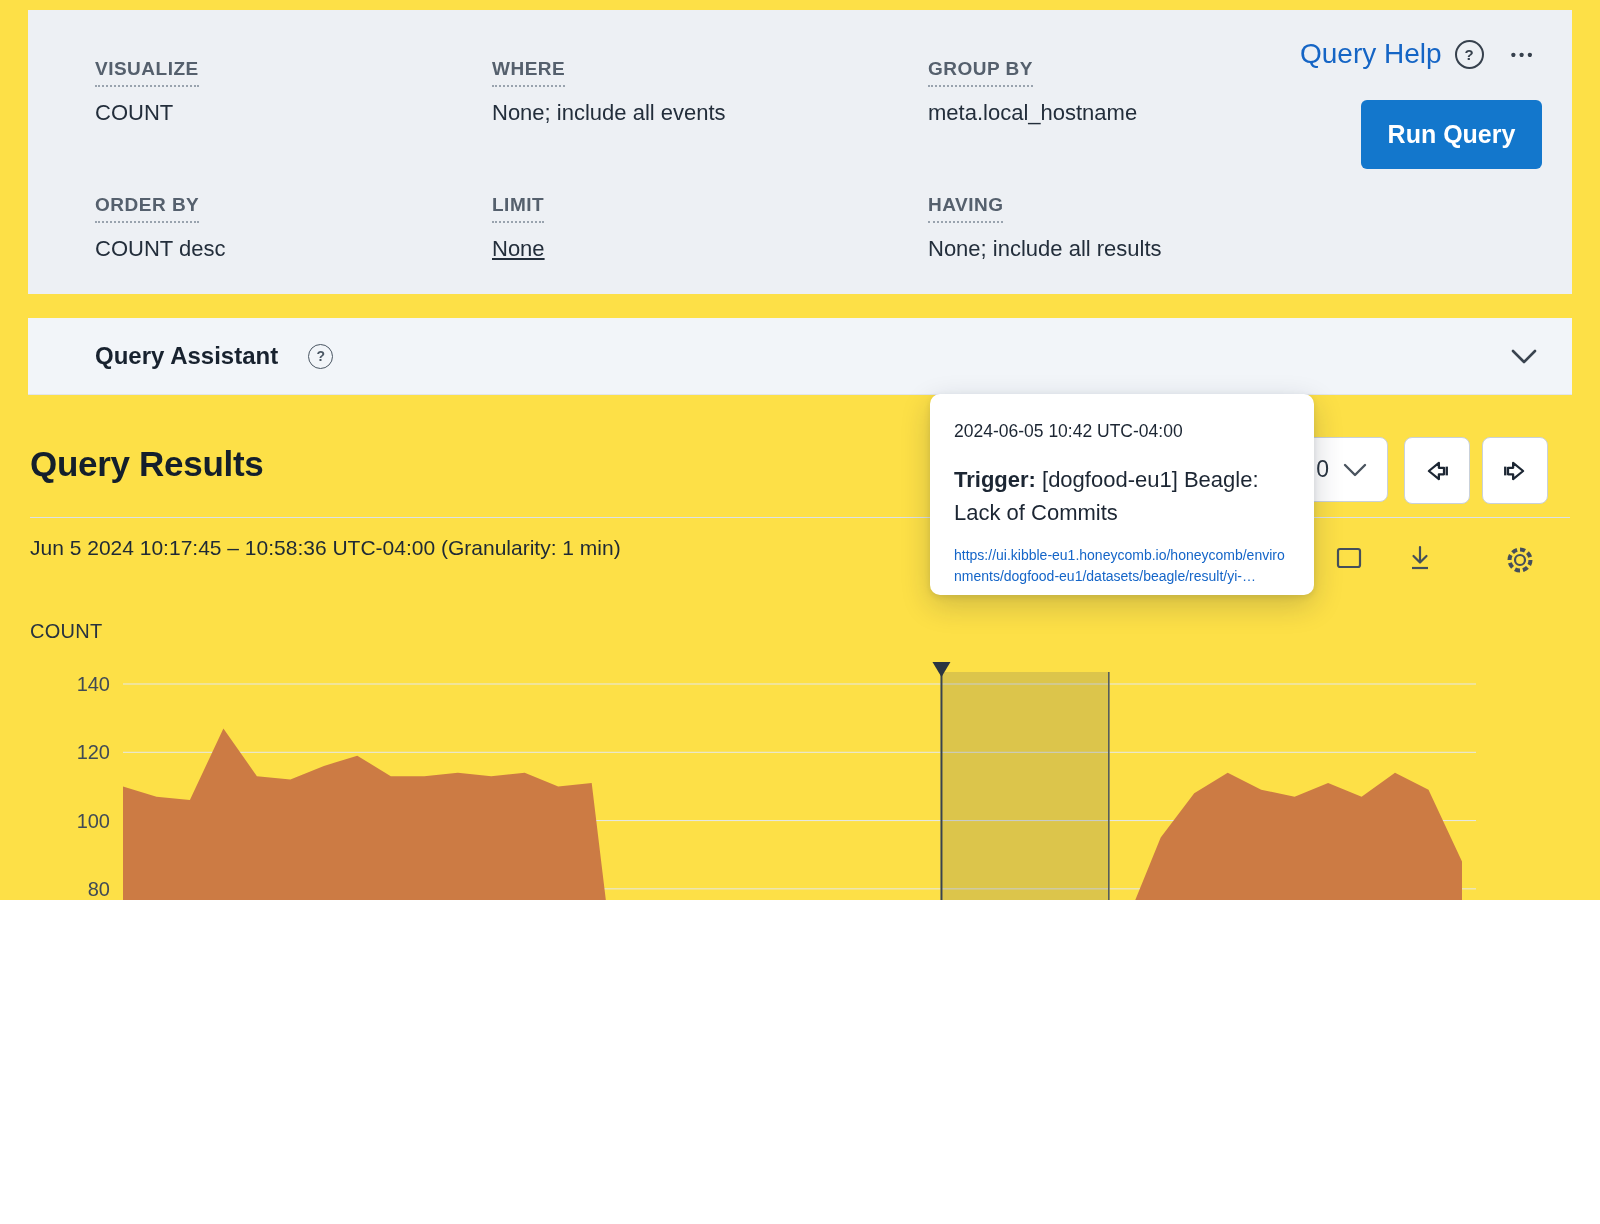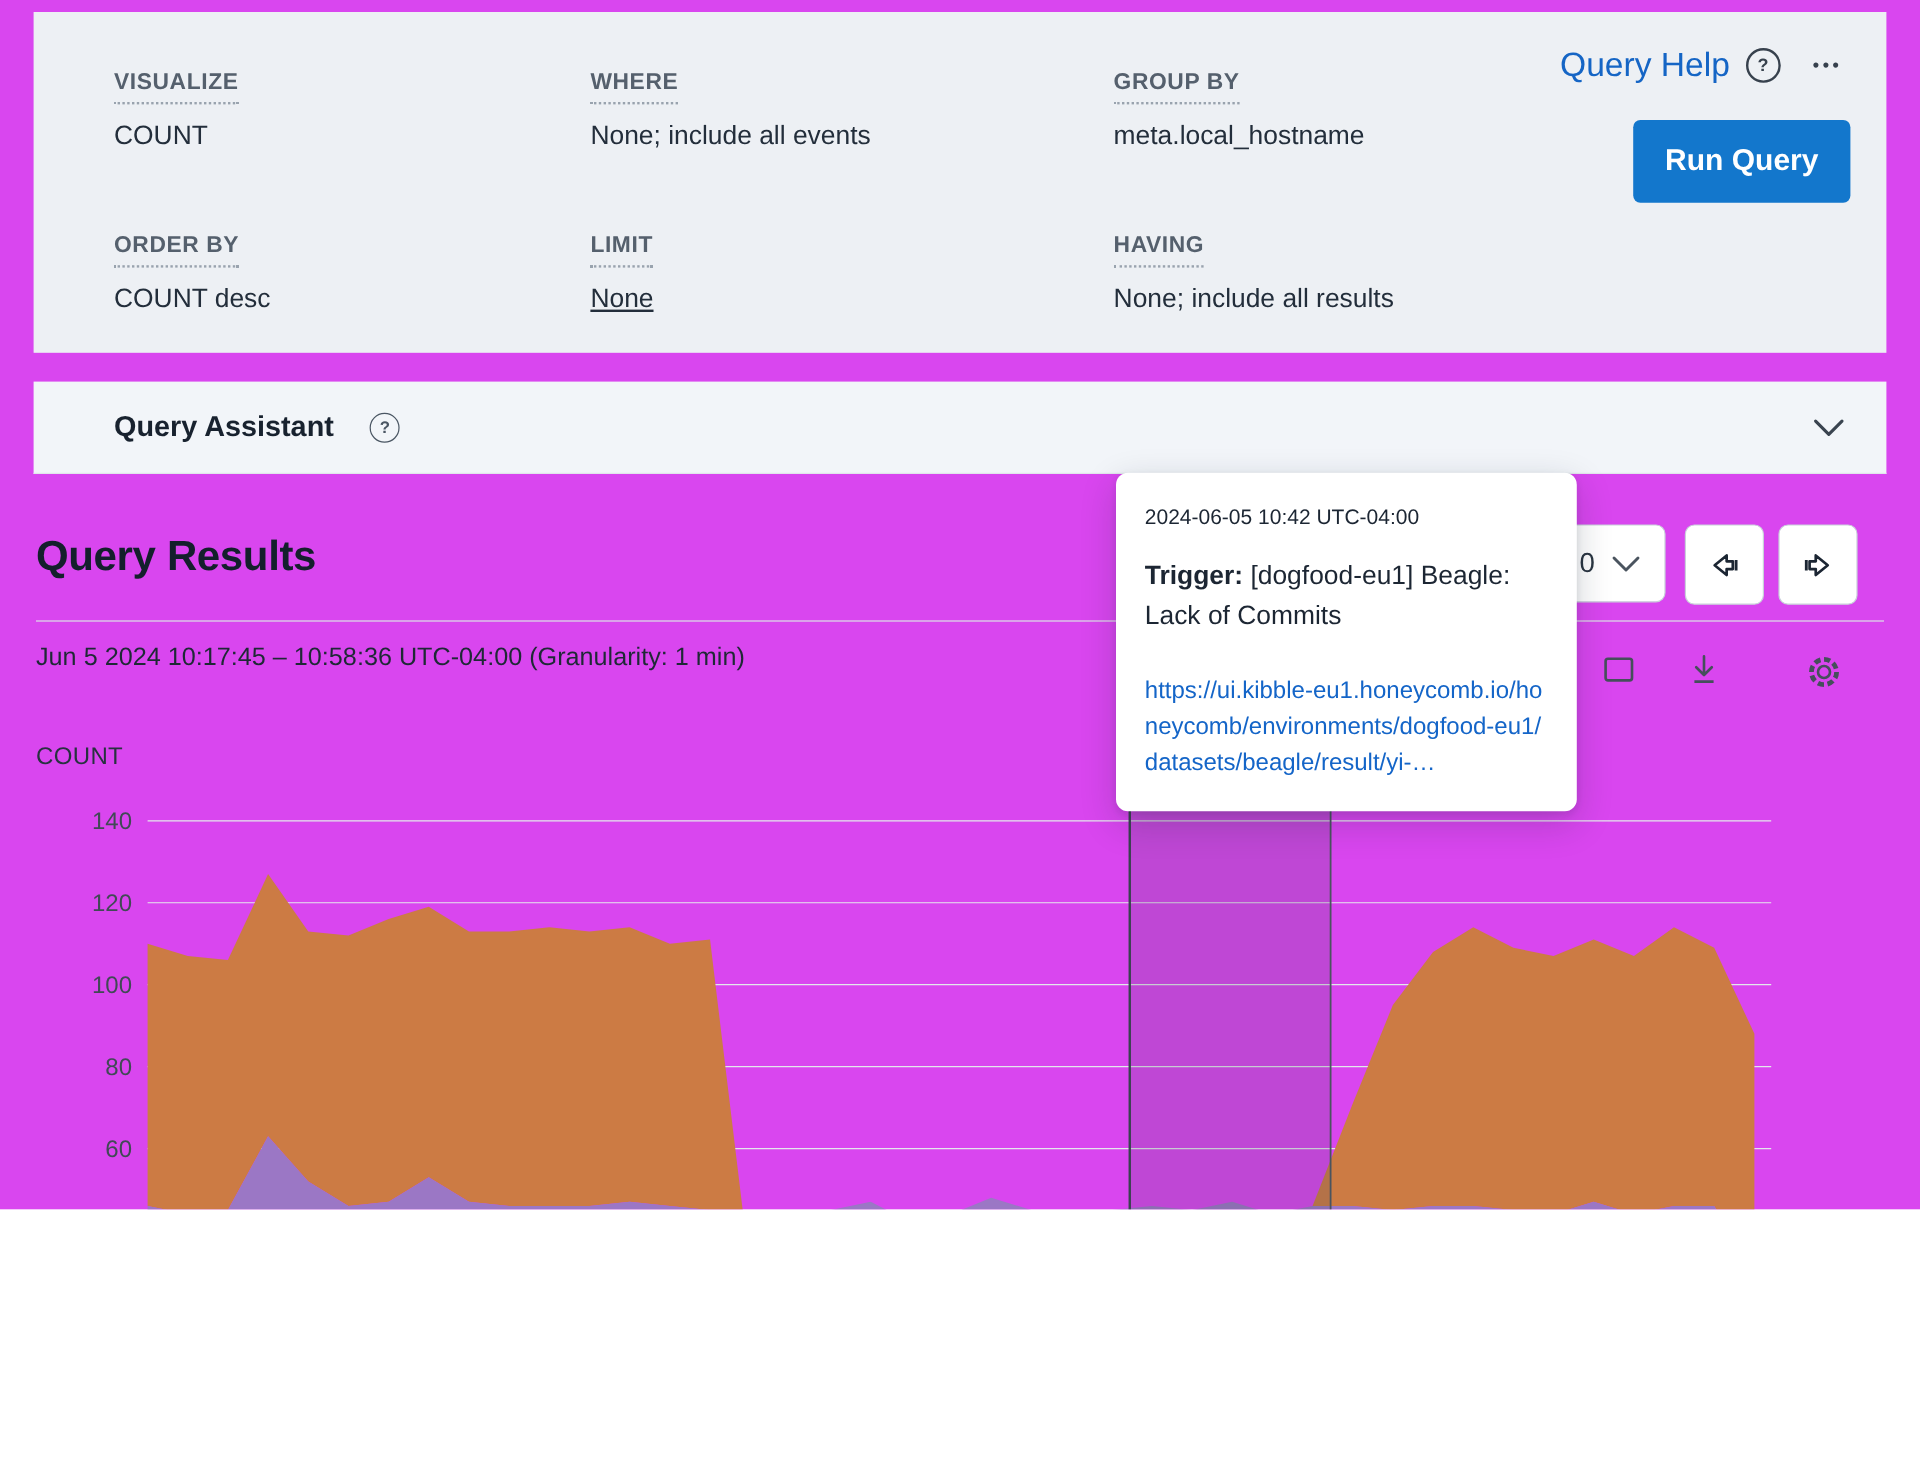--- a/index.html
+++ b/index.html
@@ -1,16 +1,16 @@
 <!DOCTYPE html>
 <html><head>
 <meta charset="utf-8">
 <style>
   html,body{margin:0;padding:0;background:#ffffff;}
-  .page{position:relative;width:1600px;height:1008px;background:#d946ef;overflow:hidden;
+  .page{position:relative;width:1600px;height:900px;background:#fde047;overflow:hidden;
         font-family:"Liberation Sans","DejaVu Sans",sans-serif;color:#232e3b;}
 
   
   .qb-panel{position:absolute;left:28px;top:10px;width:1544px;height:284px;background:#edf0f4;}
   .qa-panel{position:absolute;left:28px;top:318px;width:1544px;height:76px;background:#f2f5f9;
             border-bottom:1px solid #e2e6ec;}
   .field{position:absolute;}
   .field-label{display:inline-block;font-size:19px;font-weight:700;letter-spacing:.5px;
                color:#55606d;padding-bottom:5px;border-bottom:2px dotted #99a3ae;}
   .field-value{font-size:22px;color:#232e3b;margin-top:13px;}
@@ -50,25 +50,25 @@
   .nav-btn.fwd{left:1482px;}
 
   .mini-icon{position:absolute;cursor:pointer;}
   .mi-square{left:1336px;top:546px;}
   .mi-download{left:1404px;top:542px;}
   .mi-gear{left:1502px;top:542px;}
 
   
   .tooltip{position:absolute;left:930px;top:394px;width:384px;box-sizing:border-box;background:#ffffff;
            border-radius:10px;box-shadow:0 10px 30px rgba(20,30,50,.20), 0 2px 6px rgba(20,30,50,.10);
-           padding:27px 24px 25px 24px;z-index:5;}
+           padding:27px 24px 8px 24px;z-index:5;}
   .tt-time{font-size:17.5px;color:#1c2633;}
   .tt-trigger{font-size:22px;color:#1c2633;line-height:1.5;margin-top:21px;}
   .tt-trigger b{font-weight:700;}
-  .tt-link{font-size:20px;color:#1465c8;line-height:1.5;margin-top:32px;word-break:break-all;cursor:pointer;}
+  .tt-link{font-size:14px;color:#1465c8;line-height:1.5;margin-top:16px;word-break:break-all;cursor:pointer;}
 
   
   .chart-label{position:absolute;left:30px;top:620px;font-size:20px;color:#27323f;letter-spacing:.3px;}
   .chart-svg{position:absolute;left:30px;top:660px;}
   .bottom-band{position:absolute;left:0;top:1184px;width:1600px;height:40px;
                background:linear-gradient(180deg, rgba(236,238,241,0) 0%, #e8eaed 95%);}
   svg{display:block;}
 </style>
 </head>
 <body>

